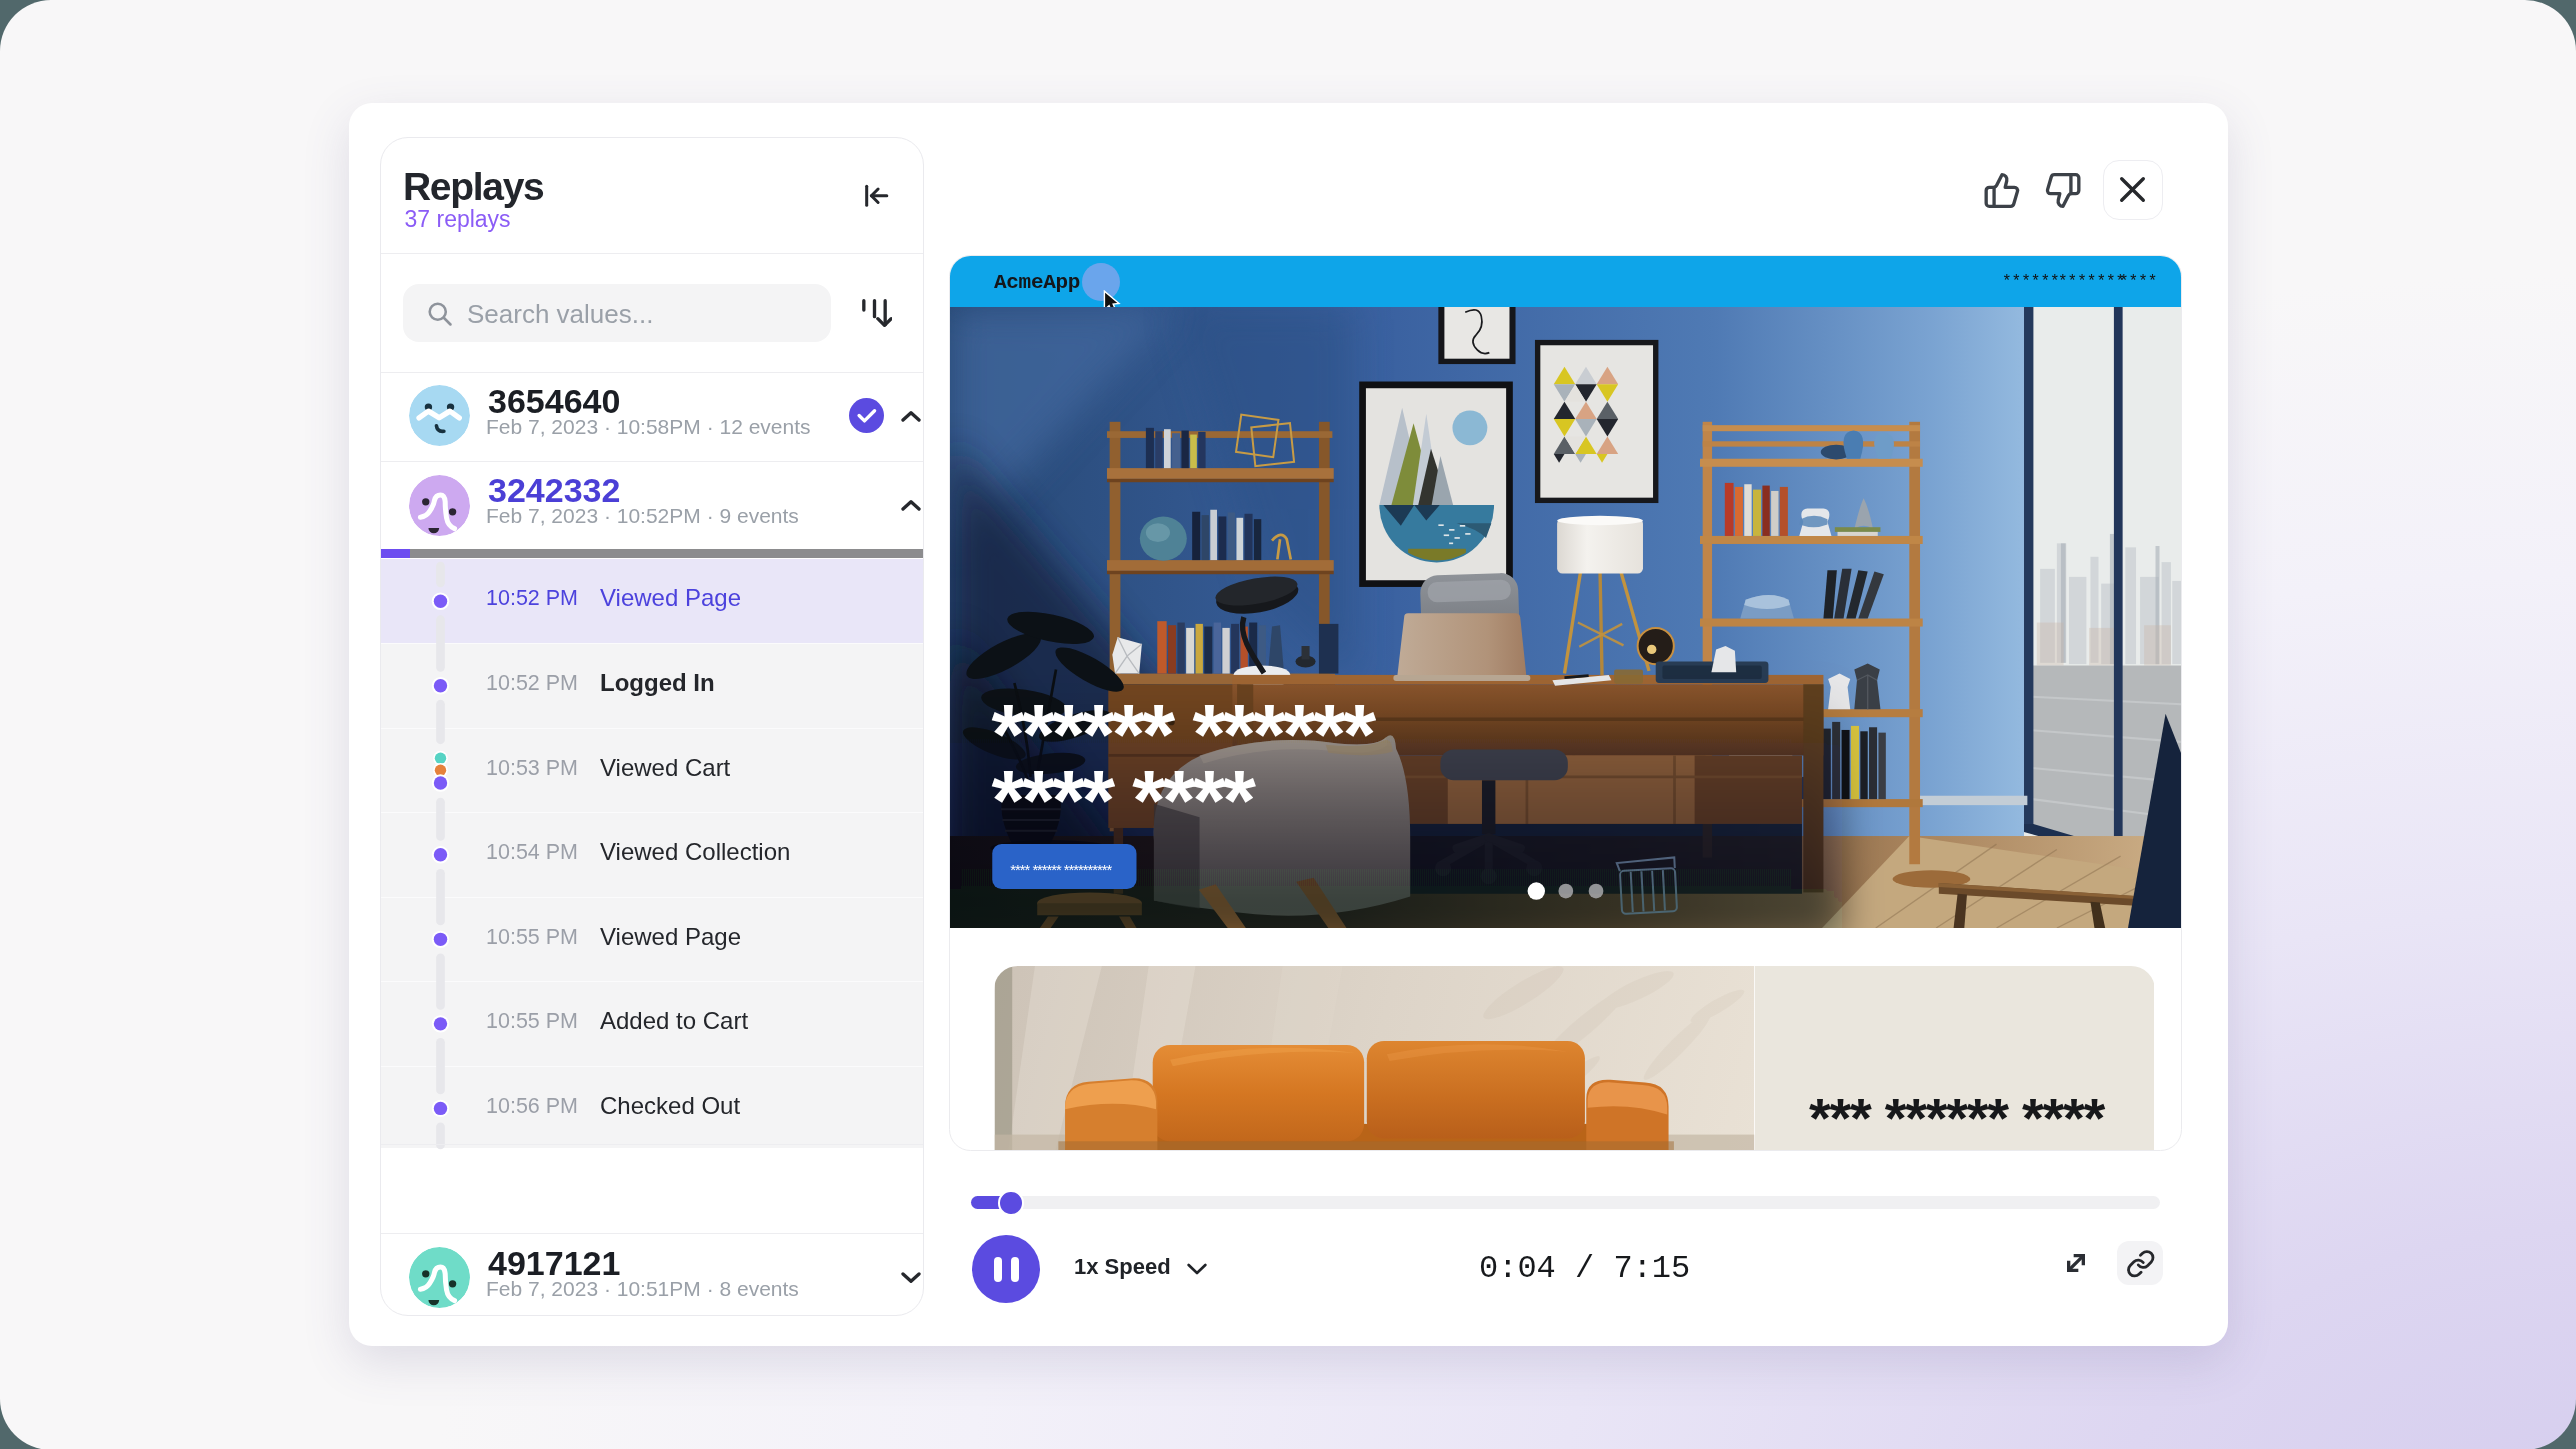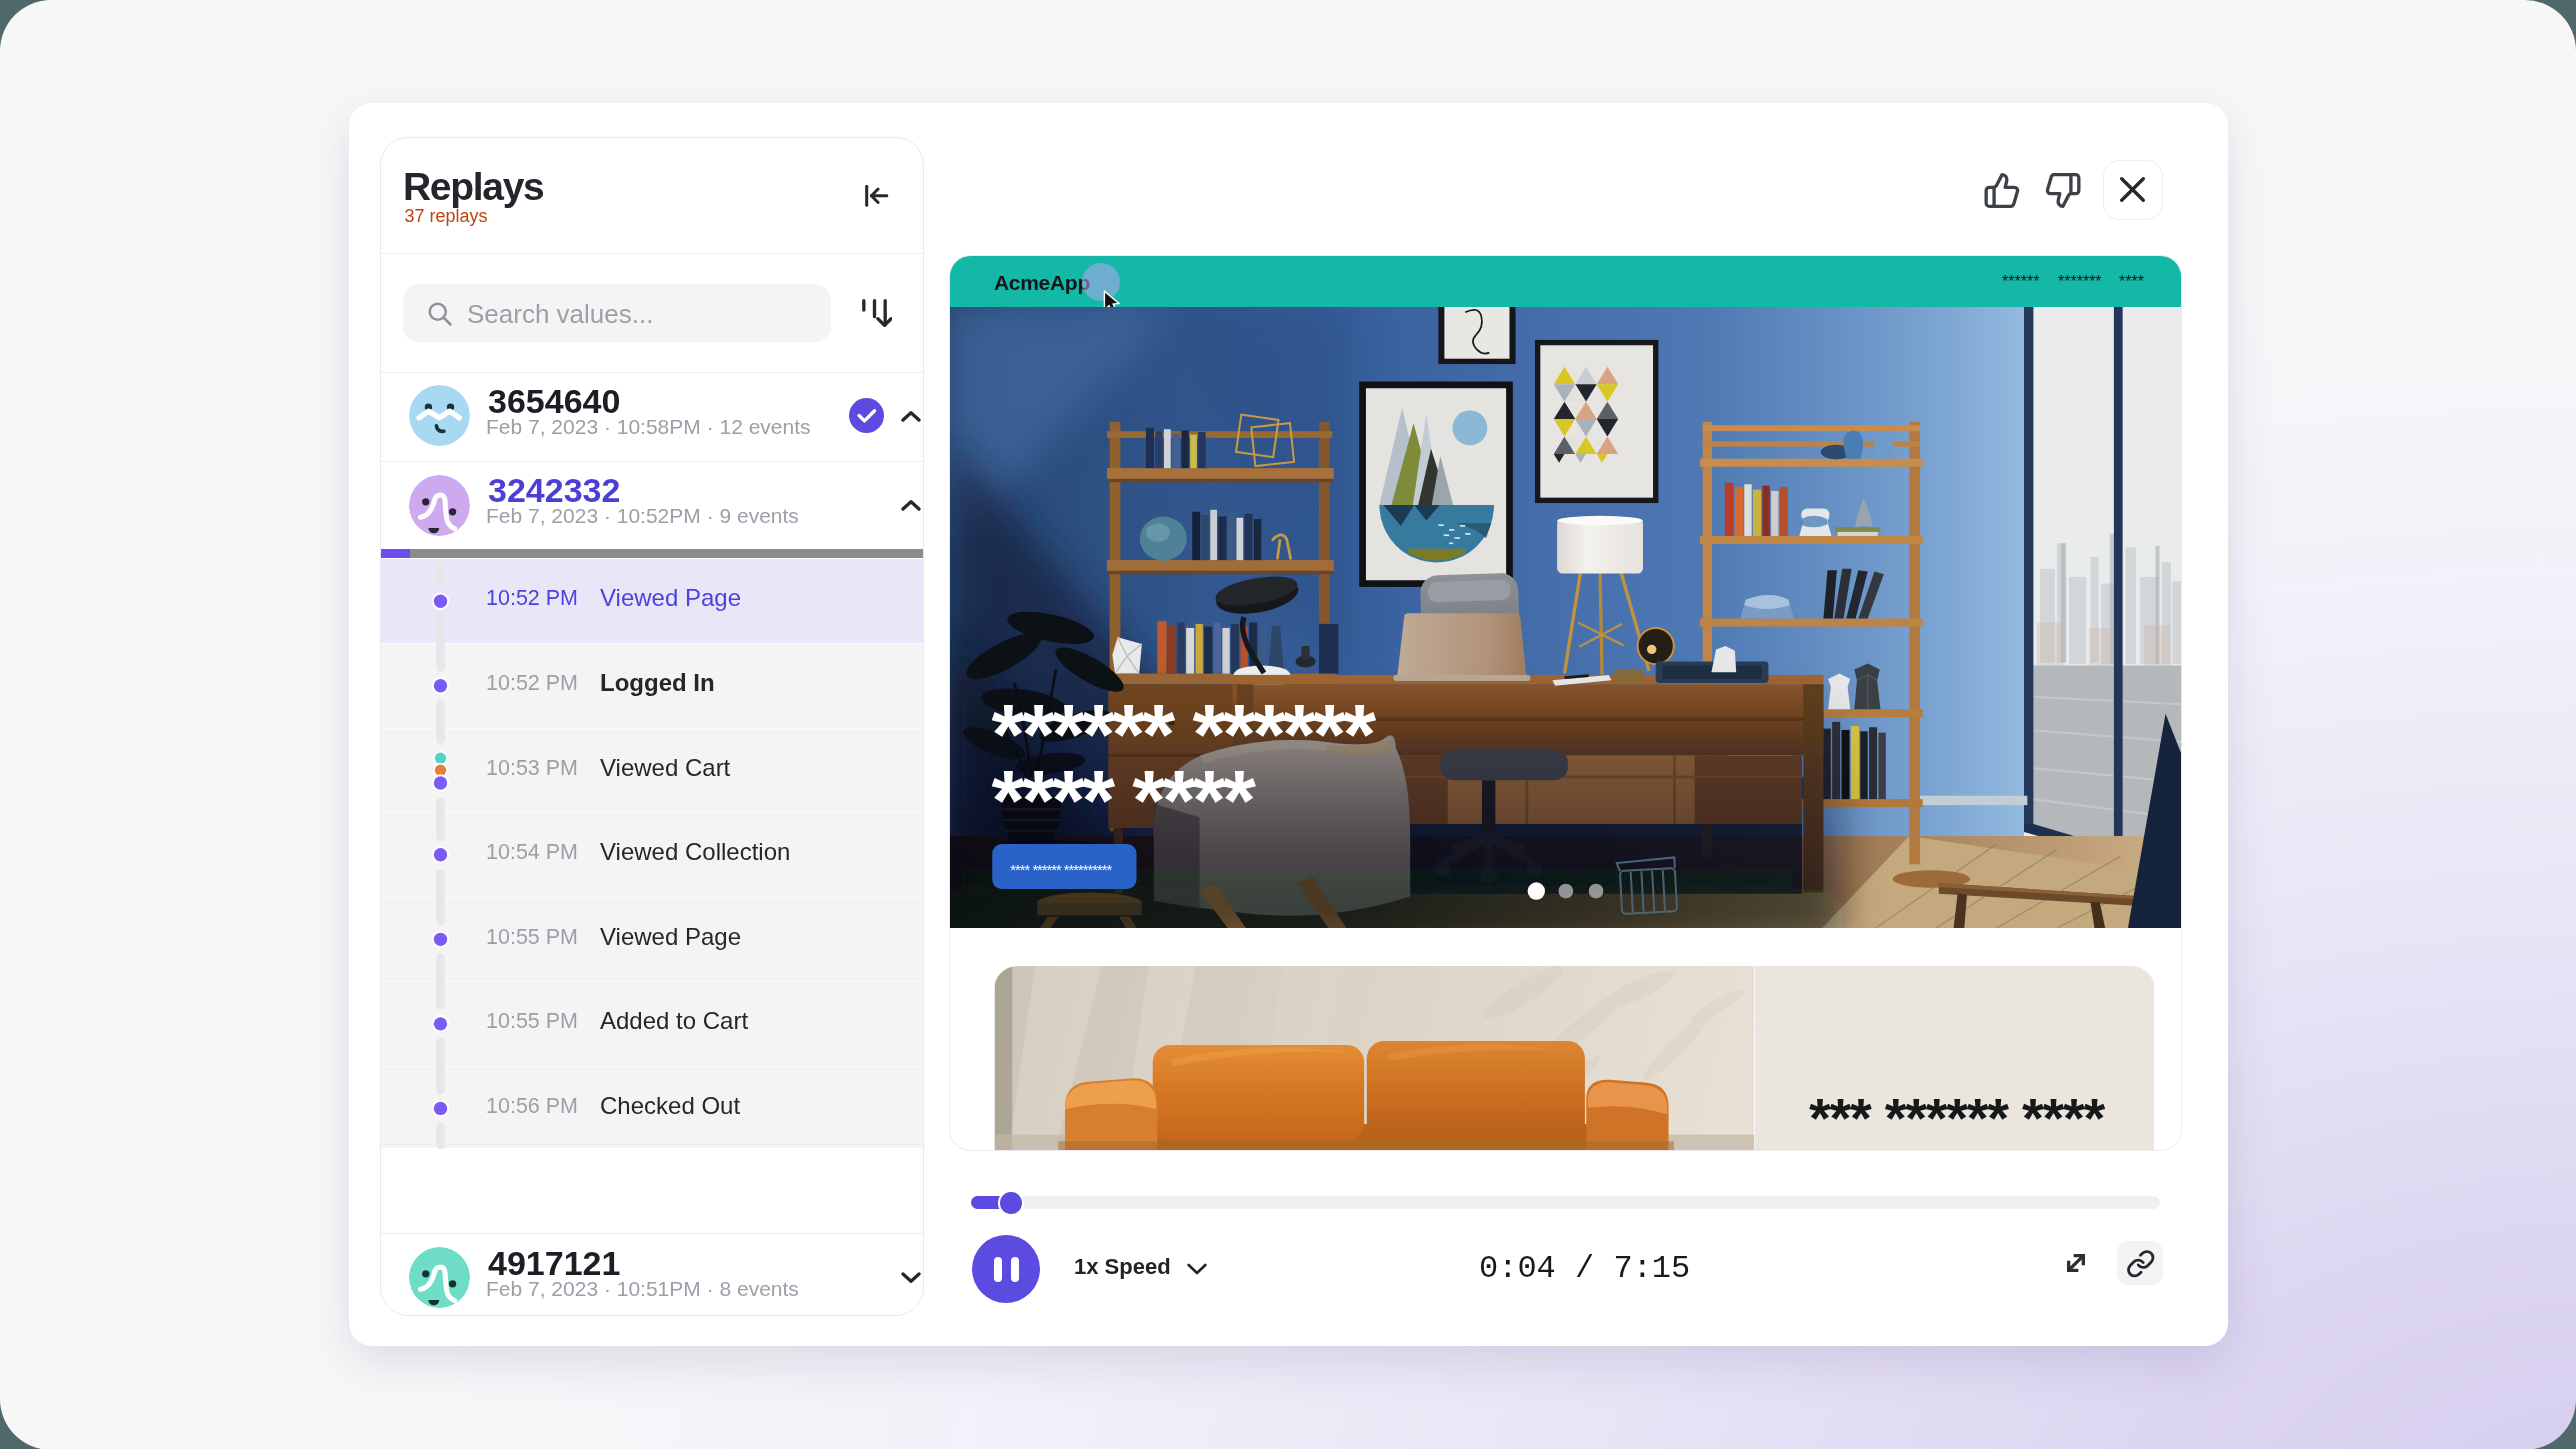--- a/index.html
+++ b/index.html
@@ -6,35 +6,35 @@
   html,body { width:2576px; height:1450px; overflow:hidden; }
   body { background:#51686b; font-family:"Liberation Sans", sans-serif; position:relative; }
   .canvas { position:absolute; left:0; top:0; width:2576px; height:1450px; border-radius:51px;
     background:radial-gradient(115% 115% at 102% 104%, #d5cdee 0%, #ddd6f1 17%, #e9e5f6 36%, #f3f1f9 56%, #f8f7f8 74%, #f8f7f8 100%); }
   .app { position:absolute; left:349px; top:103px; width:1879px; height:1243px; background:#ffffff;
     border-radius:23px; box-shadow:0 16px 47px rgba(90,80,130,0.16); }
   
   .sidebar { position:absolute; left:31px; top:34px; width:544px; height:1179px; background:#fff;
     border:1.3px solid #eaeaee; border-radius:28px; overflow:hidden; }
   .sb-title { position:absolute; left:22px; top:27px; font-size:39px; font-weight:700; color:#23262c; letter-spacing:-1.3px; }
-  .sb-count { position:absolute; left:23.5px; top:68px; font-size:18px; color:#c2410c; }
+  .sb-count { position:absolute; left:23.5px; top:68px; font-size:23px; color:#8b5cf6; }
   .divider { position:absolute; left:0; width:100%; height:1.3px; background:#ededf0; }
   .searchbox { position:absolute; left:22px; top:146px; width:428px; height:58px; background:#f4f4f5; border-radius:16px; }
   .searchtxt { position:absolute; left:86px; top:161px; font-size:26px; color:#9aa0a8; }
   .profilerow { position:absolute; left:0; width:100%; }
   .avatar { position:absolute; left:28px; width:61px; height:61px; border-radius:50%; }
   .pid { position:absolute; left:107px; font-size:34px; font-weight:700; color:#1b1e24; }
   .psub { position:absolute; left:105px; font-size:21px; color:#9aa0a8; }
   .evrow { position:absolute; left:0; width:100%; height:85px; background:#f4f4f5; border-top:1.3px solid #fbfbfc; }
   .evtime { position:absolute; left:105px; font-size:21.5px; color:#9b9fa8; }
   .evname { position:absolute; left:219px; font-size:24px; color:#24262b; }
   
   .xbtn { position:absolute; left:1754px; top:57px; width:60px; height:60px; background:#fff; border:1.3px solid #ededf1; border-radius:16px; }
   .pcard { position:absolute; left:600px; top:152px; width:1233px; height:896px; background:#fff; border:1.3px solid #ebebee; border-radius:21.5px; overflow:hidden; }
-  .pheader { position:absolute; left:0; top:0; width:100%; height:51px; background:#14b8a6; }
+  .pheader { position:absolute; left:0; top:0; width:100%; height:51px; background:#0ea5e9;font-family:Liberation Mono, monospace; }
   .acme { position:absolute; left:44px; top:14.8px; font-size:21px; font-weight:700; color:#14161a; letter-spacing:-0.3px; }
   .acursor-hl { position:absolute; left:132px; top:6.7px; width:38px; height:38px; border-radius:50%; background:#b6a6ef; opacity:0.55; }
   .nav-ast { position:absolute; top:17.4px; font-size:16px; color:#111; letter-spacing:0; }
   .hero { position:absolute; left:0; top:51px; width:1233px; height:621px; }
   .couchcard { position:absolute; left:44px; top:710px; width:1161px; height:186px; border-radius:24px 24px 0 0; overflow:hidden; }
   .beige { position:absolute; left:761px; top:0; width:399px; height:186px; background:#eae6dd; }
   .beige-ast { position:absolute; left:815px; top:119px; font-size:56px; letter-spacing:-1.3px; color:#17181a; font-weight:700; }
   
   .track { position:absolute; left:622px; top:1093px; width:1189px; height:12.7px; border-radius:6.7px; background:#f0f0f2; }
   .trackfill { position:absolute; left:0; top:0; width:42px; height:12.7px; border-radius:6.7px; background:#5b4be0; }

